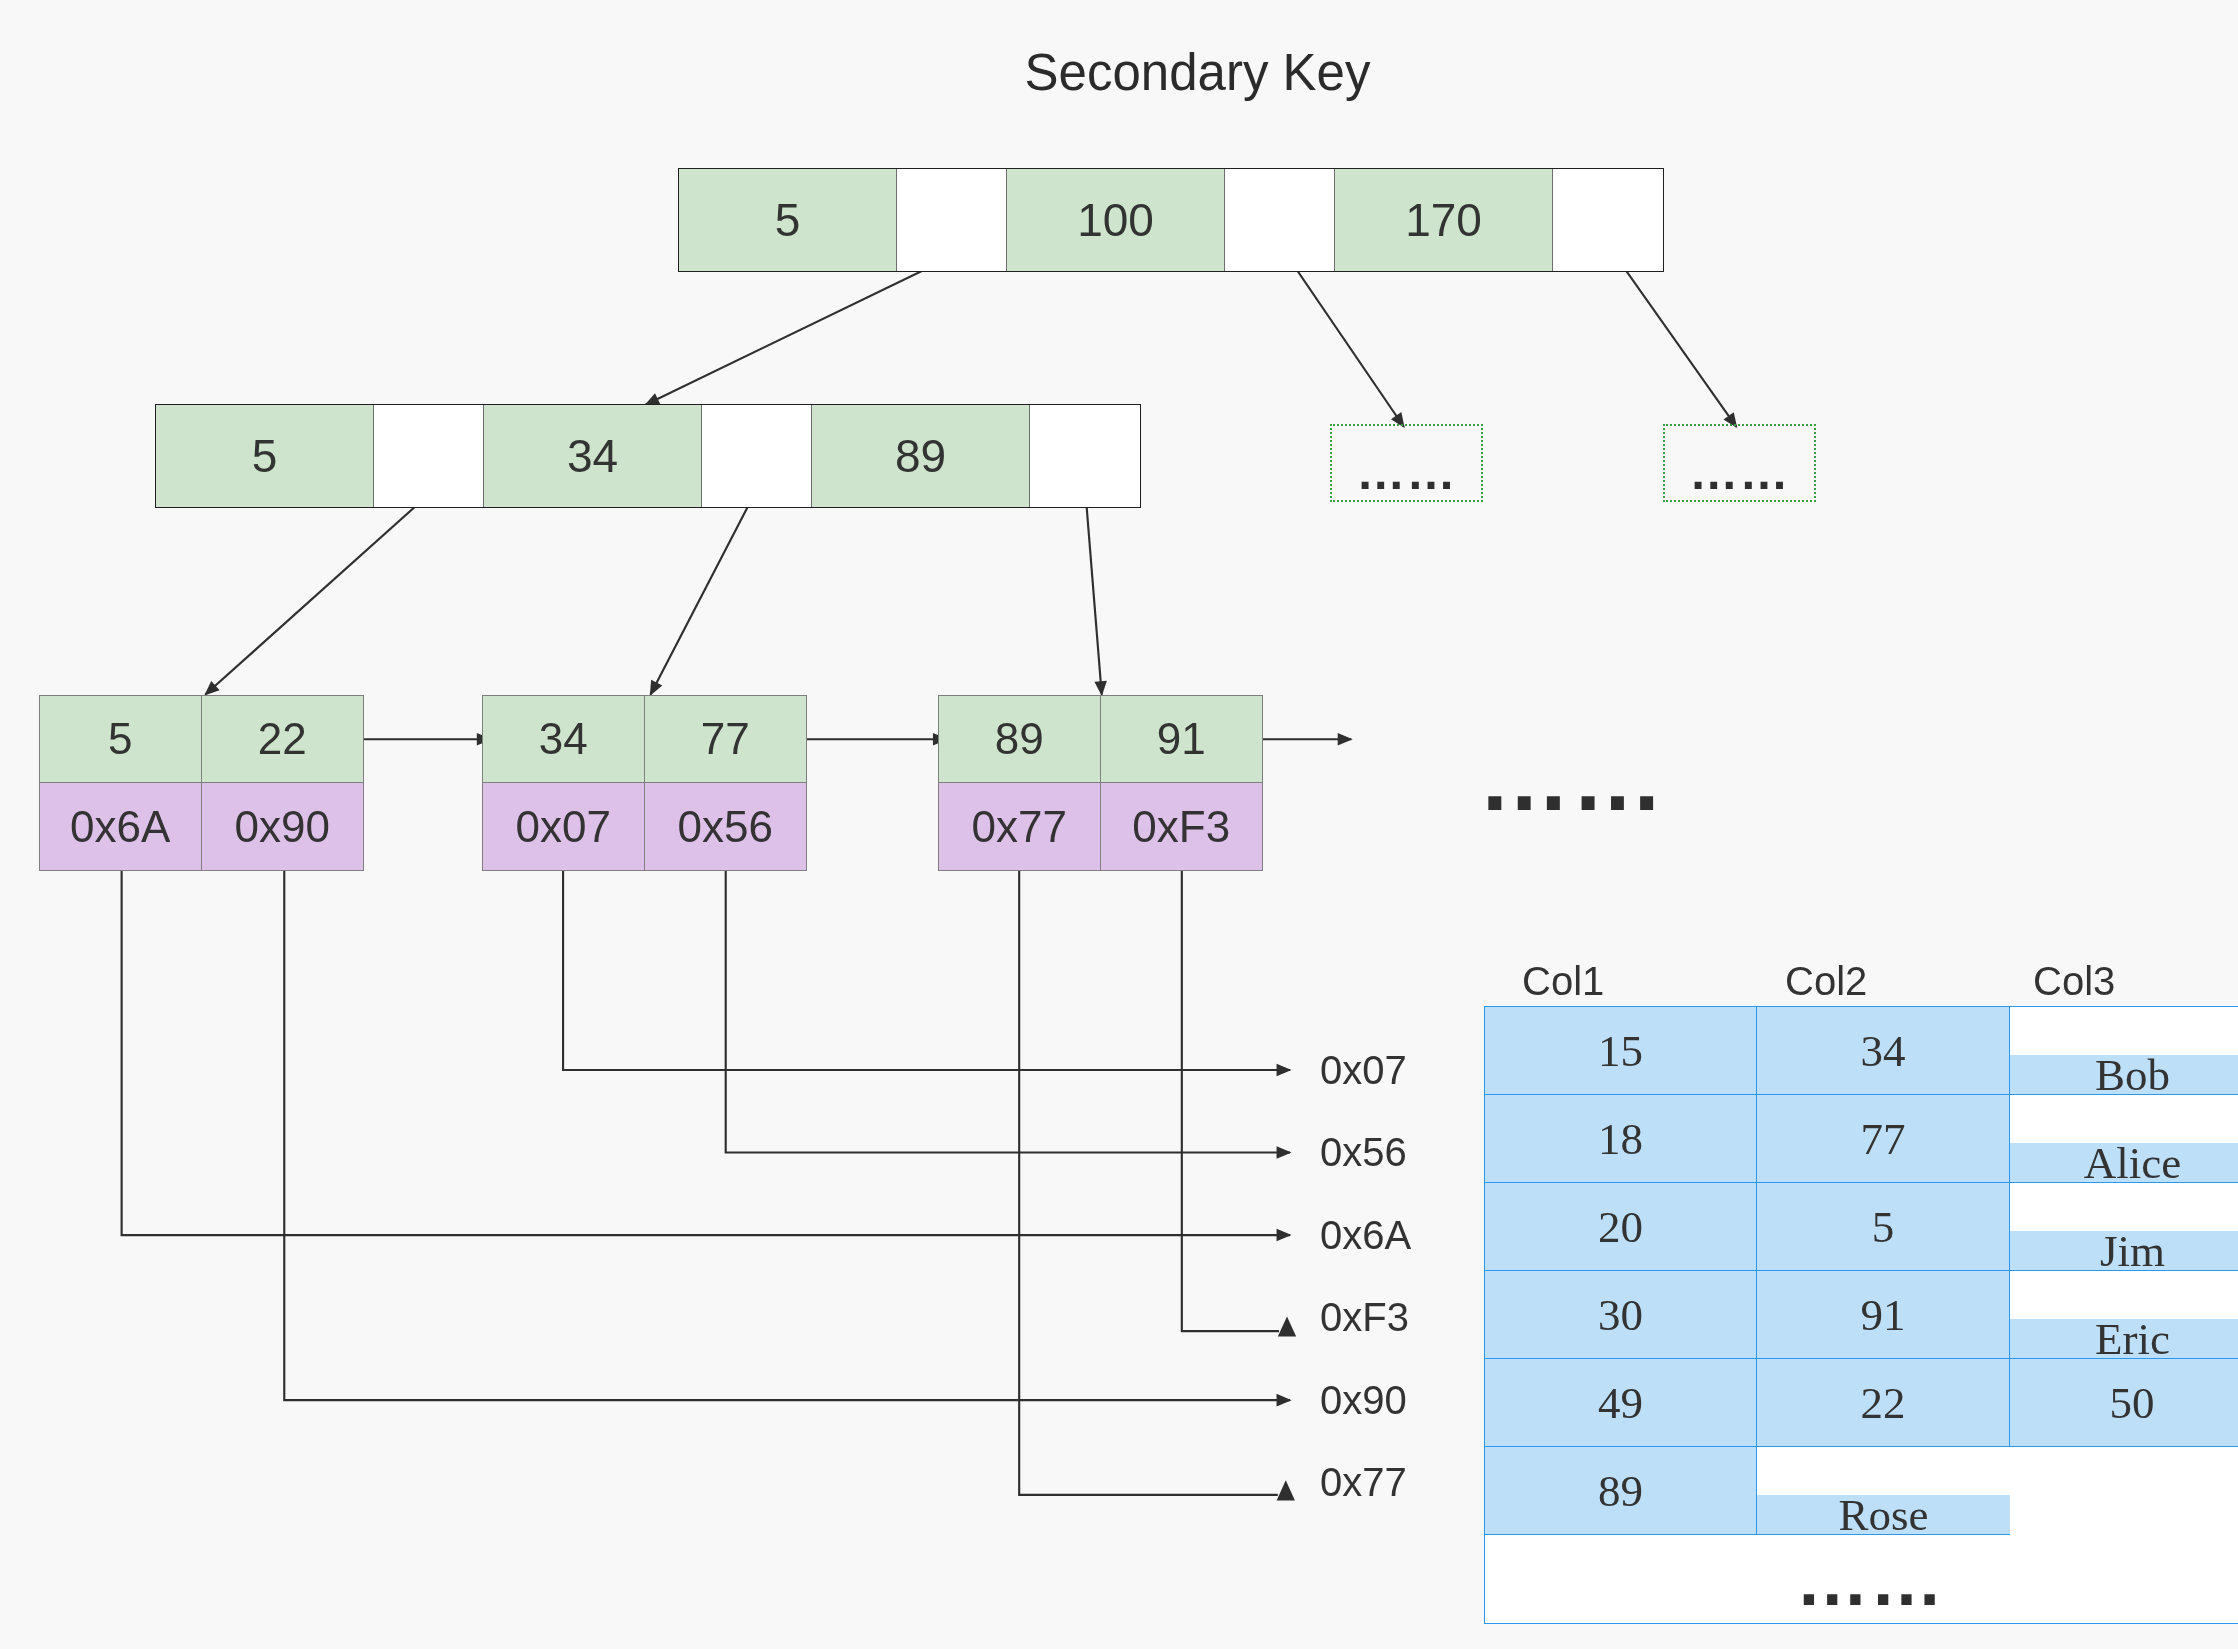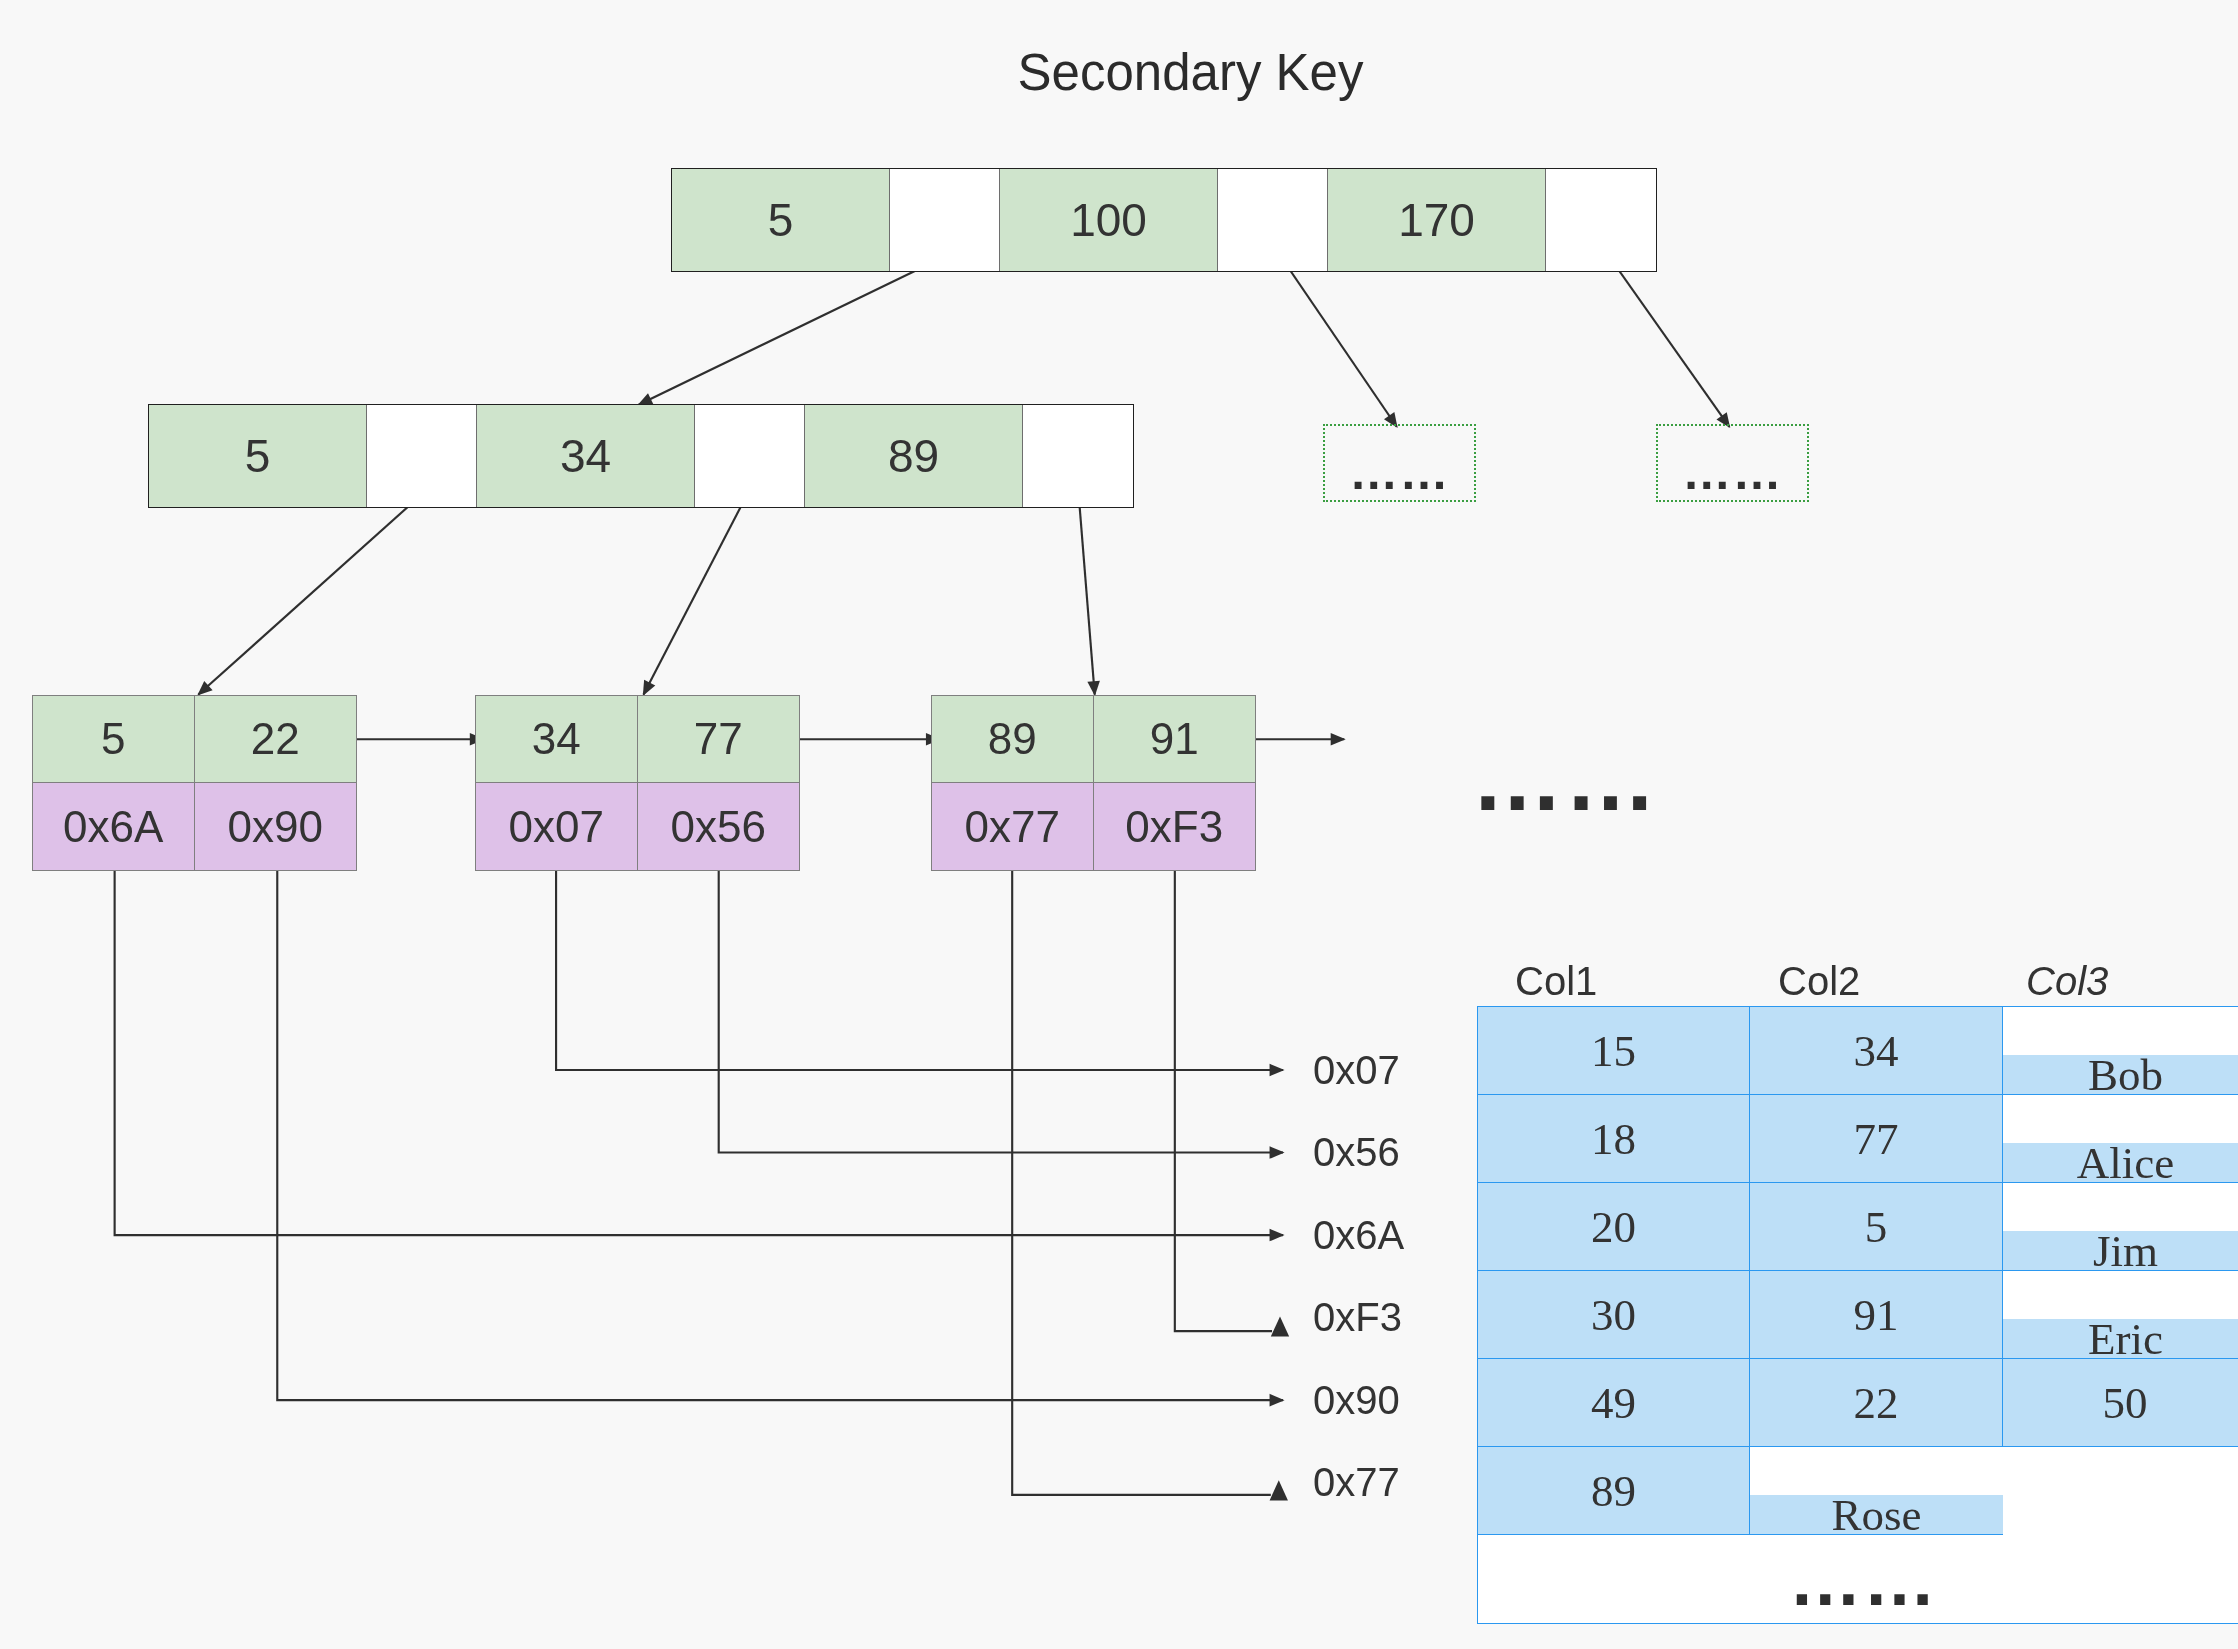--- a/index.html
+++ b/index.html
@@ -4,21 +4,21 @@
 <style>
   html,body{margin:0;padding:0;}
   body{
     width:2239px;height:1649px;
     background:#f8f8f8;
     font-family:"Liberation Sans", sans-serif;
     color:#333;
     position:relative;
     overflow:hidden;
   }
-  .canvas{position:absolute;left:11px;top:0;width:2219px;height:1649px;}
+  .canvas{position:absolute;left:18px;top:0;width:2219px;height:1649px;}
   svg.connectors{position:absolute;left:0;top:0;z-index:1;}
 
   .title{
     position:absolute;left:874px;top:43px;width:611px;
     text-align:center;font-size:51px;color:#2b2b2b;z-index:2;
   }
 
   
   .node{
     position:absolute;display:flex;box-sizing:border-box;
@@ -181,21 +181,21 @@
 
   <div class="hexlabel" style="top:1040px;">0x07</div>
   <div class="hexlabel" style="top:1122px;">0x56</div>
   <div class="hexlabel" style="top:1205px;">0x6A</div>
   <div class="hexlabel" style="top:1287px;">0xF3</div>
   <div class="hexlabel" style="top:1370px;">0x90</div>
   <div class="hexlabel" style="top:1452px;">0x77</div>
 
   <div class="thead" style="left:1504px;">Col1</div>
   <div class="thead" style="left:1767px;">Col2</div>
-  <div class="thead" style="left:2015px;font-style:italic;">Col3</div>
+  <div class="thead" style="left:2015px;">Col3</div>
 
   <div class="rtable">
     <div class="td">15</div>
     <div class="td">34</div>
     <div class="td lastcol">Bob</div>
     <div class="td">18</div>
     <div class="td">77</div>
     <div class="td lastcol">Alice</div>
     <div class="td">20</div>
     <div class="td">5</div>

